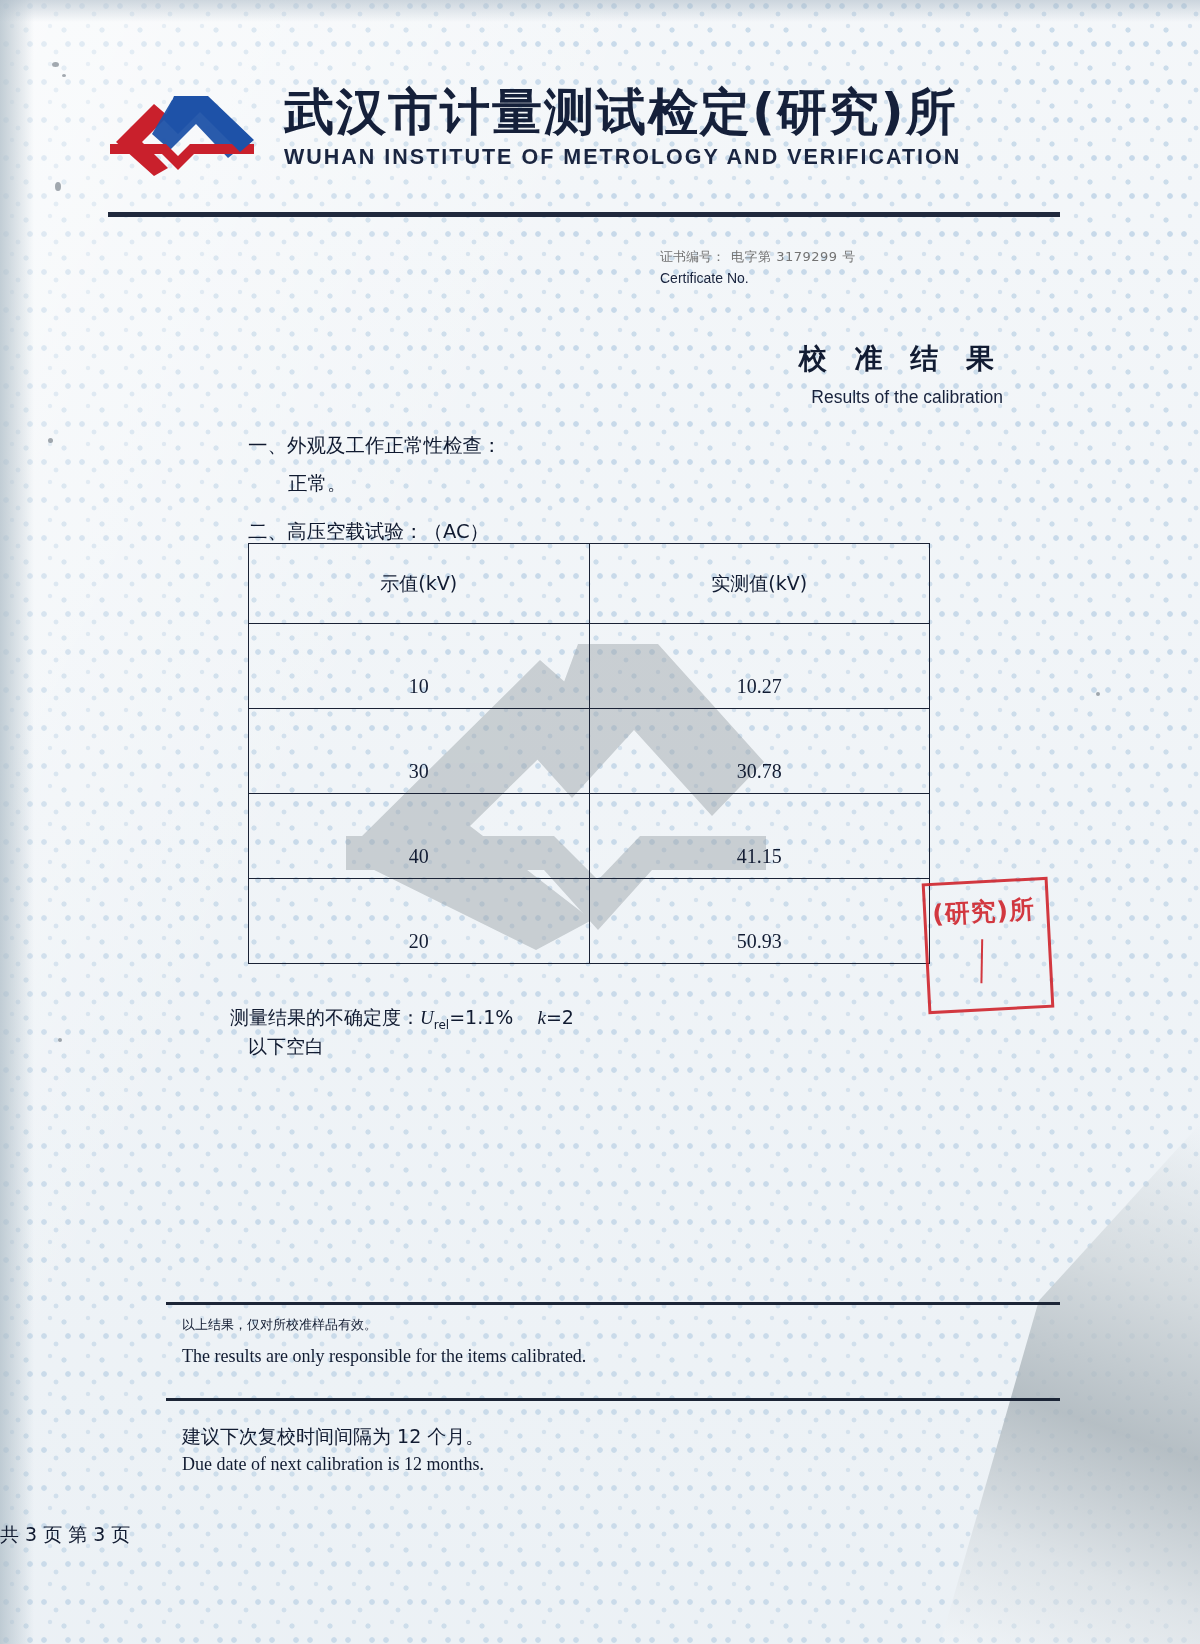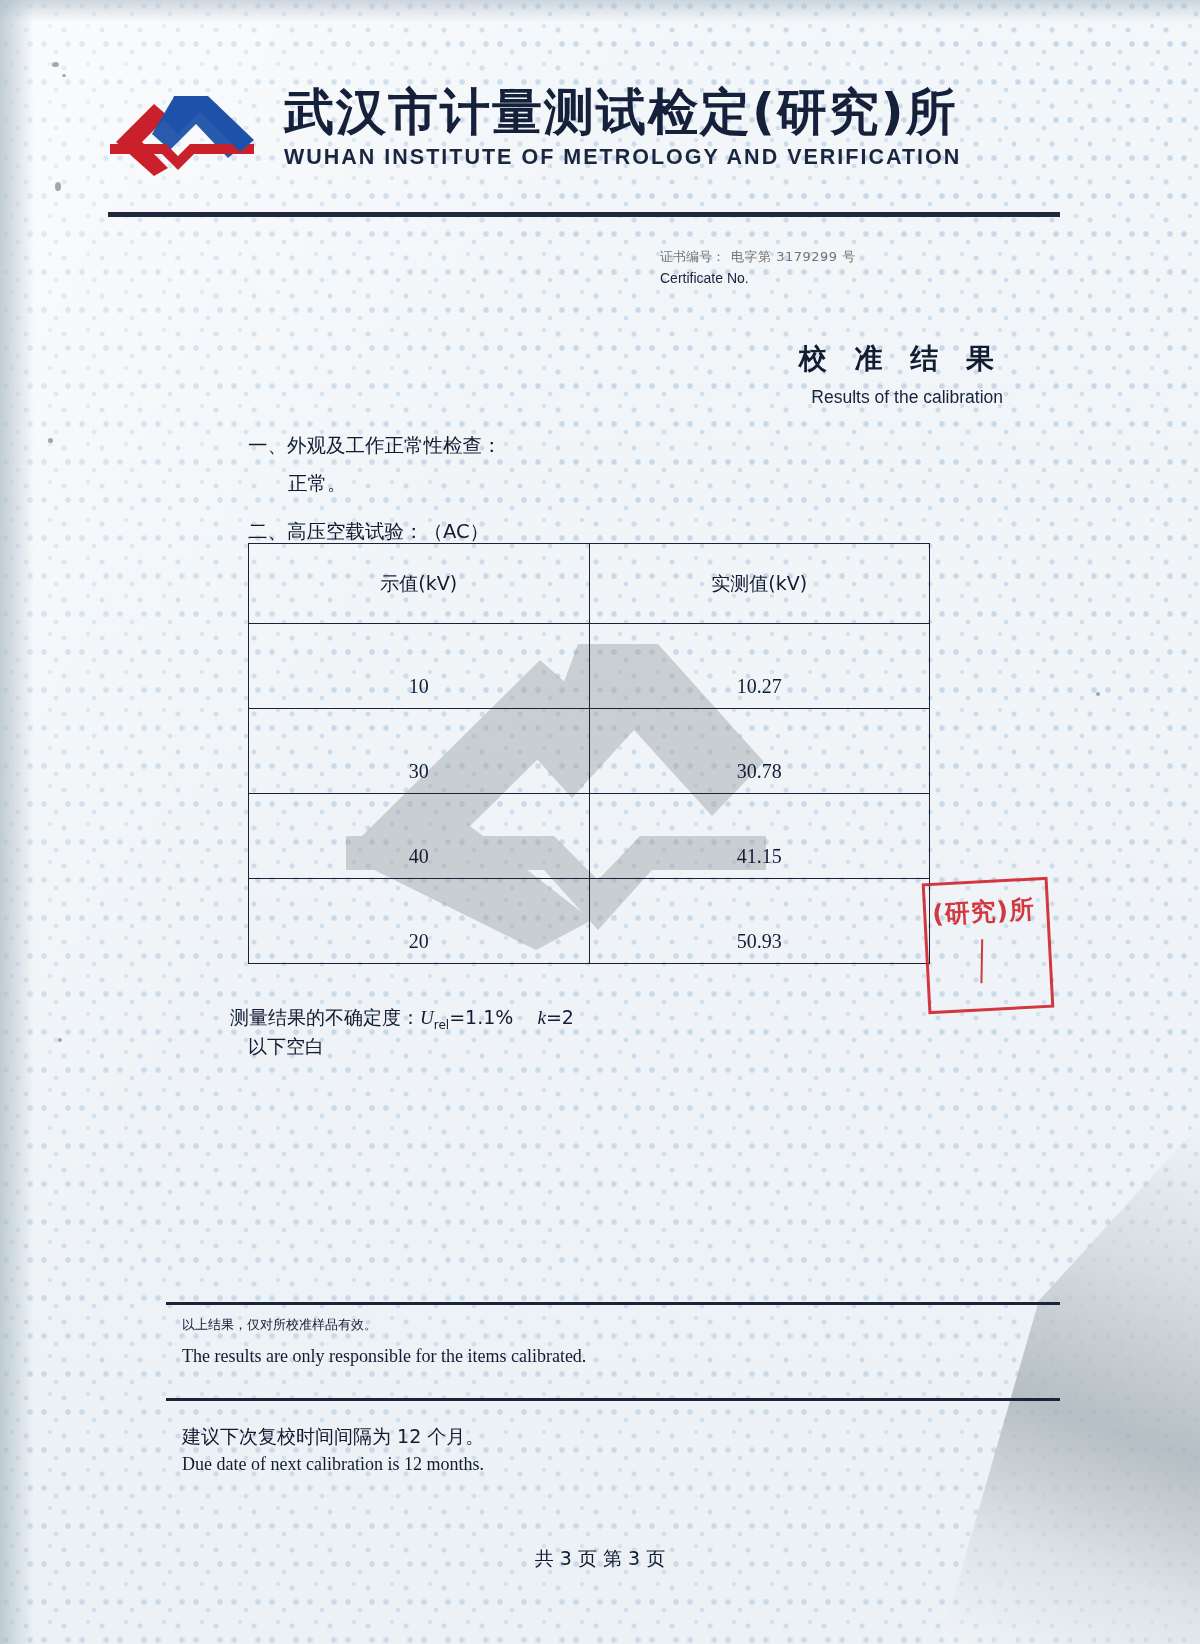--- a/index.html
+++ b/index.html
@@ -260,25 +260,24 @@
     color: #111b31;
   }
   .foot-note.cn1 { top: 1316px; font-size: 13px; }
   .foot-note.en1 { top: 1346px; font-size: 18px; font-family: "Liberation Serif", serif; }
   .foot-note.cn2 { top: 1424px; font-size: 19px; }
   .foot-note.en2 { top: 1454px; font-size: 18px; font-family: "Liberation Serif", serif; }
 
   .page-no {
     position: absolute;
     top: 1522px; left: 0; width: 1200px;
-    text-align: center;
+    text-align: left;
     font-family: "DejaVu Sans", sans-serif;
     font-size: 19px;
     color: #111b31;
-    margin-top: 24px;
   }
 
   
   .speck { position: absolute; background: #5a6470; border-radius: 50%; opacity: 0.55; }
 </style>
 </head>
 <body>
 
 <div id="page"></div>
 <div id="paper-tint"></div>

